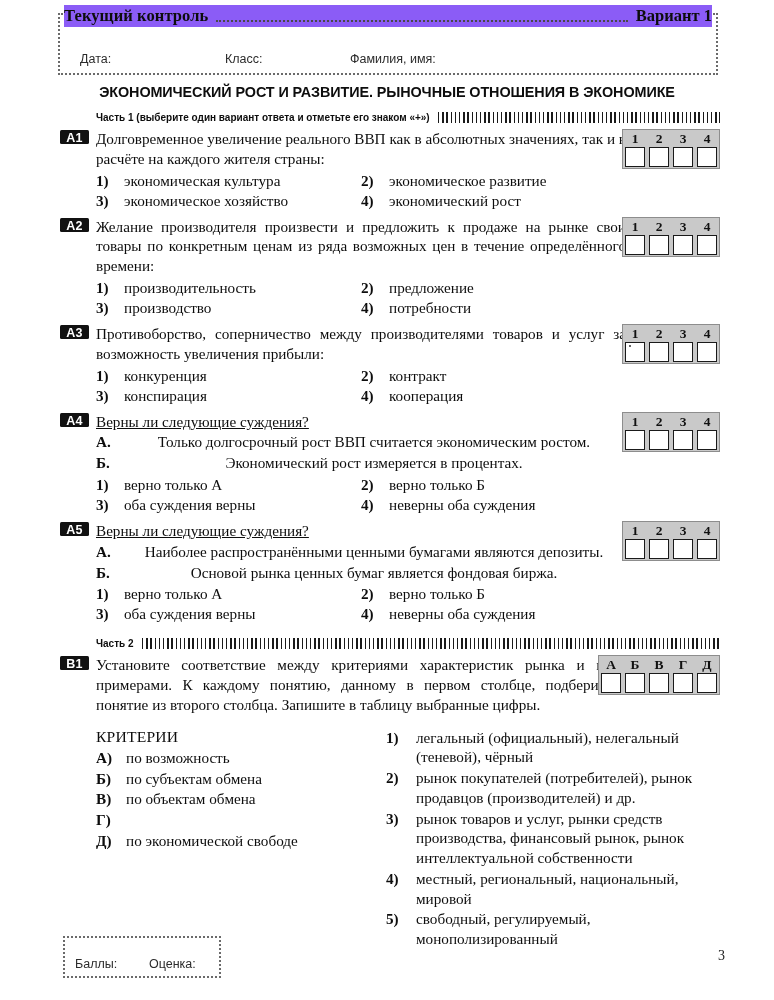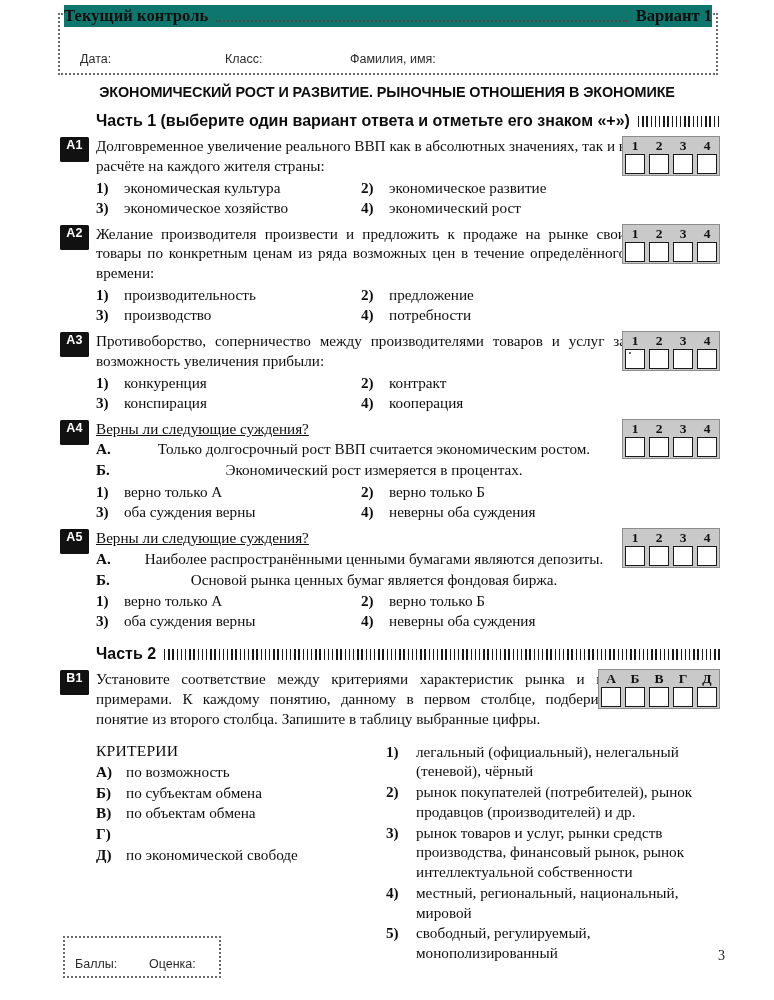--- a/index.html
+++ b/index.html
@@ -35,21 +35,21 @@
     box-sizing: border-box;
   }
   .ident-top {
     position: absolute;
     left: 4px;
     right: 4px;
     top: -10px;
     height: 22px;
     display: flex;
     align-items: center;
-    background: #0f766e;
+    background: #8b5cf6;
     text-align: right;
   }
   .ident-title {
     font-weight: bold;
     font-size: 16.5px;
     white-space: nowrap;
     padding-right: 6px;
     letter-spacing: .1px;
   }
   .ident-dots {
@@ -105,21 +105,21 @@
   .part-row {
     display: flex;
     align-items: center;
     margin-bottom: 2px;
   }
   .part-row.p1 { padding-left: 36px; }
   .part-row.p2 { padding-left: 36px; }
   .part-label {
     font-family: "Liberation Sans", "DejaVu Sans", sans-serif;
     font-weight: bold;
-    font-size: 16px;
+    font-size: 10px;
     white-space: nowrap;
     padding-right: 8px;
   }
   .hatch {
     flex: 1;
     height: 11px;
     background-image: repeating-linear-gradient(
         to right,
         #1a1a1a 0px, #1a1a1a 1.4px,
         rgba(0,0,0,0) 1.4px, rgba(0,0,0,0) 4.2px);
@@ -128,21 +128,21 @@
   
   .q {
     position: relative;
     margin-top: 6px;
   }
   .q-badge {
     position: absolute;
     left: 0;
     top: 1px;
     width: 29px;
-    height: 25px;
+    height: 14px;
     background: #111111;
     color: #ffffff;
     font-family: "Liberation Sans", "DejaVu Sans", sans-serif;
     font-weight: bold;
     font-size: 12.5px;
     line-height: 17px;
     text-align: center;
     border-radius: 1.5px;
     letter-spacing: .3px;
   }

